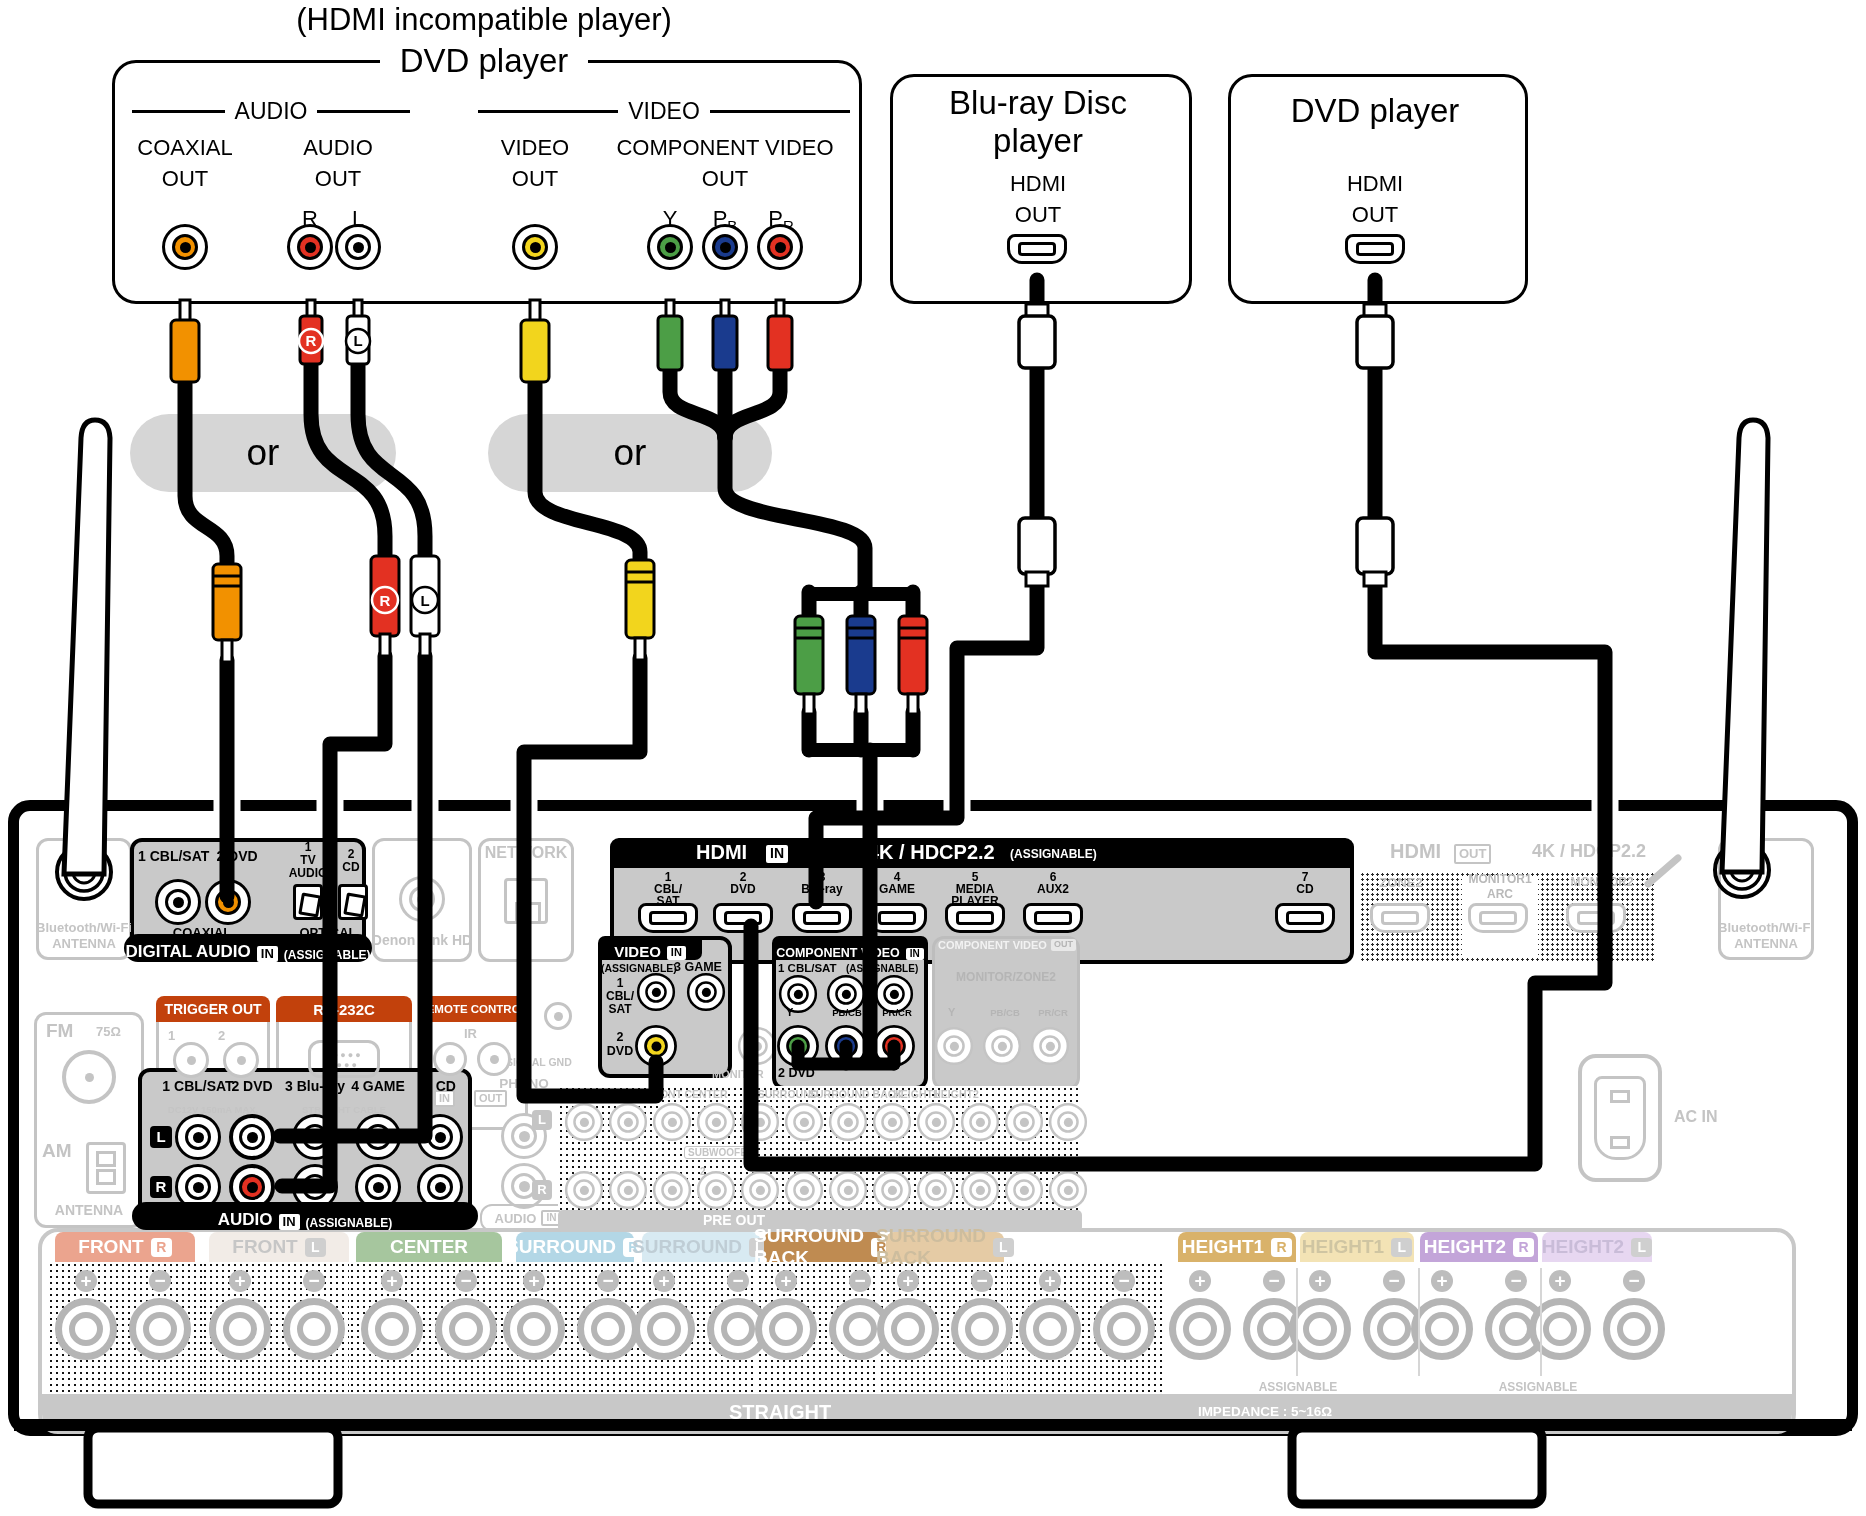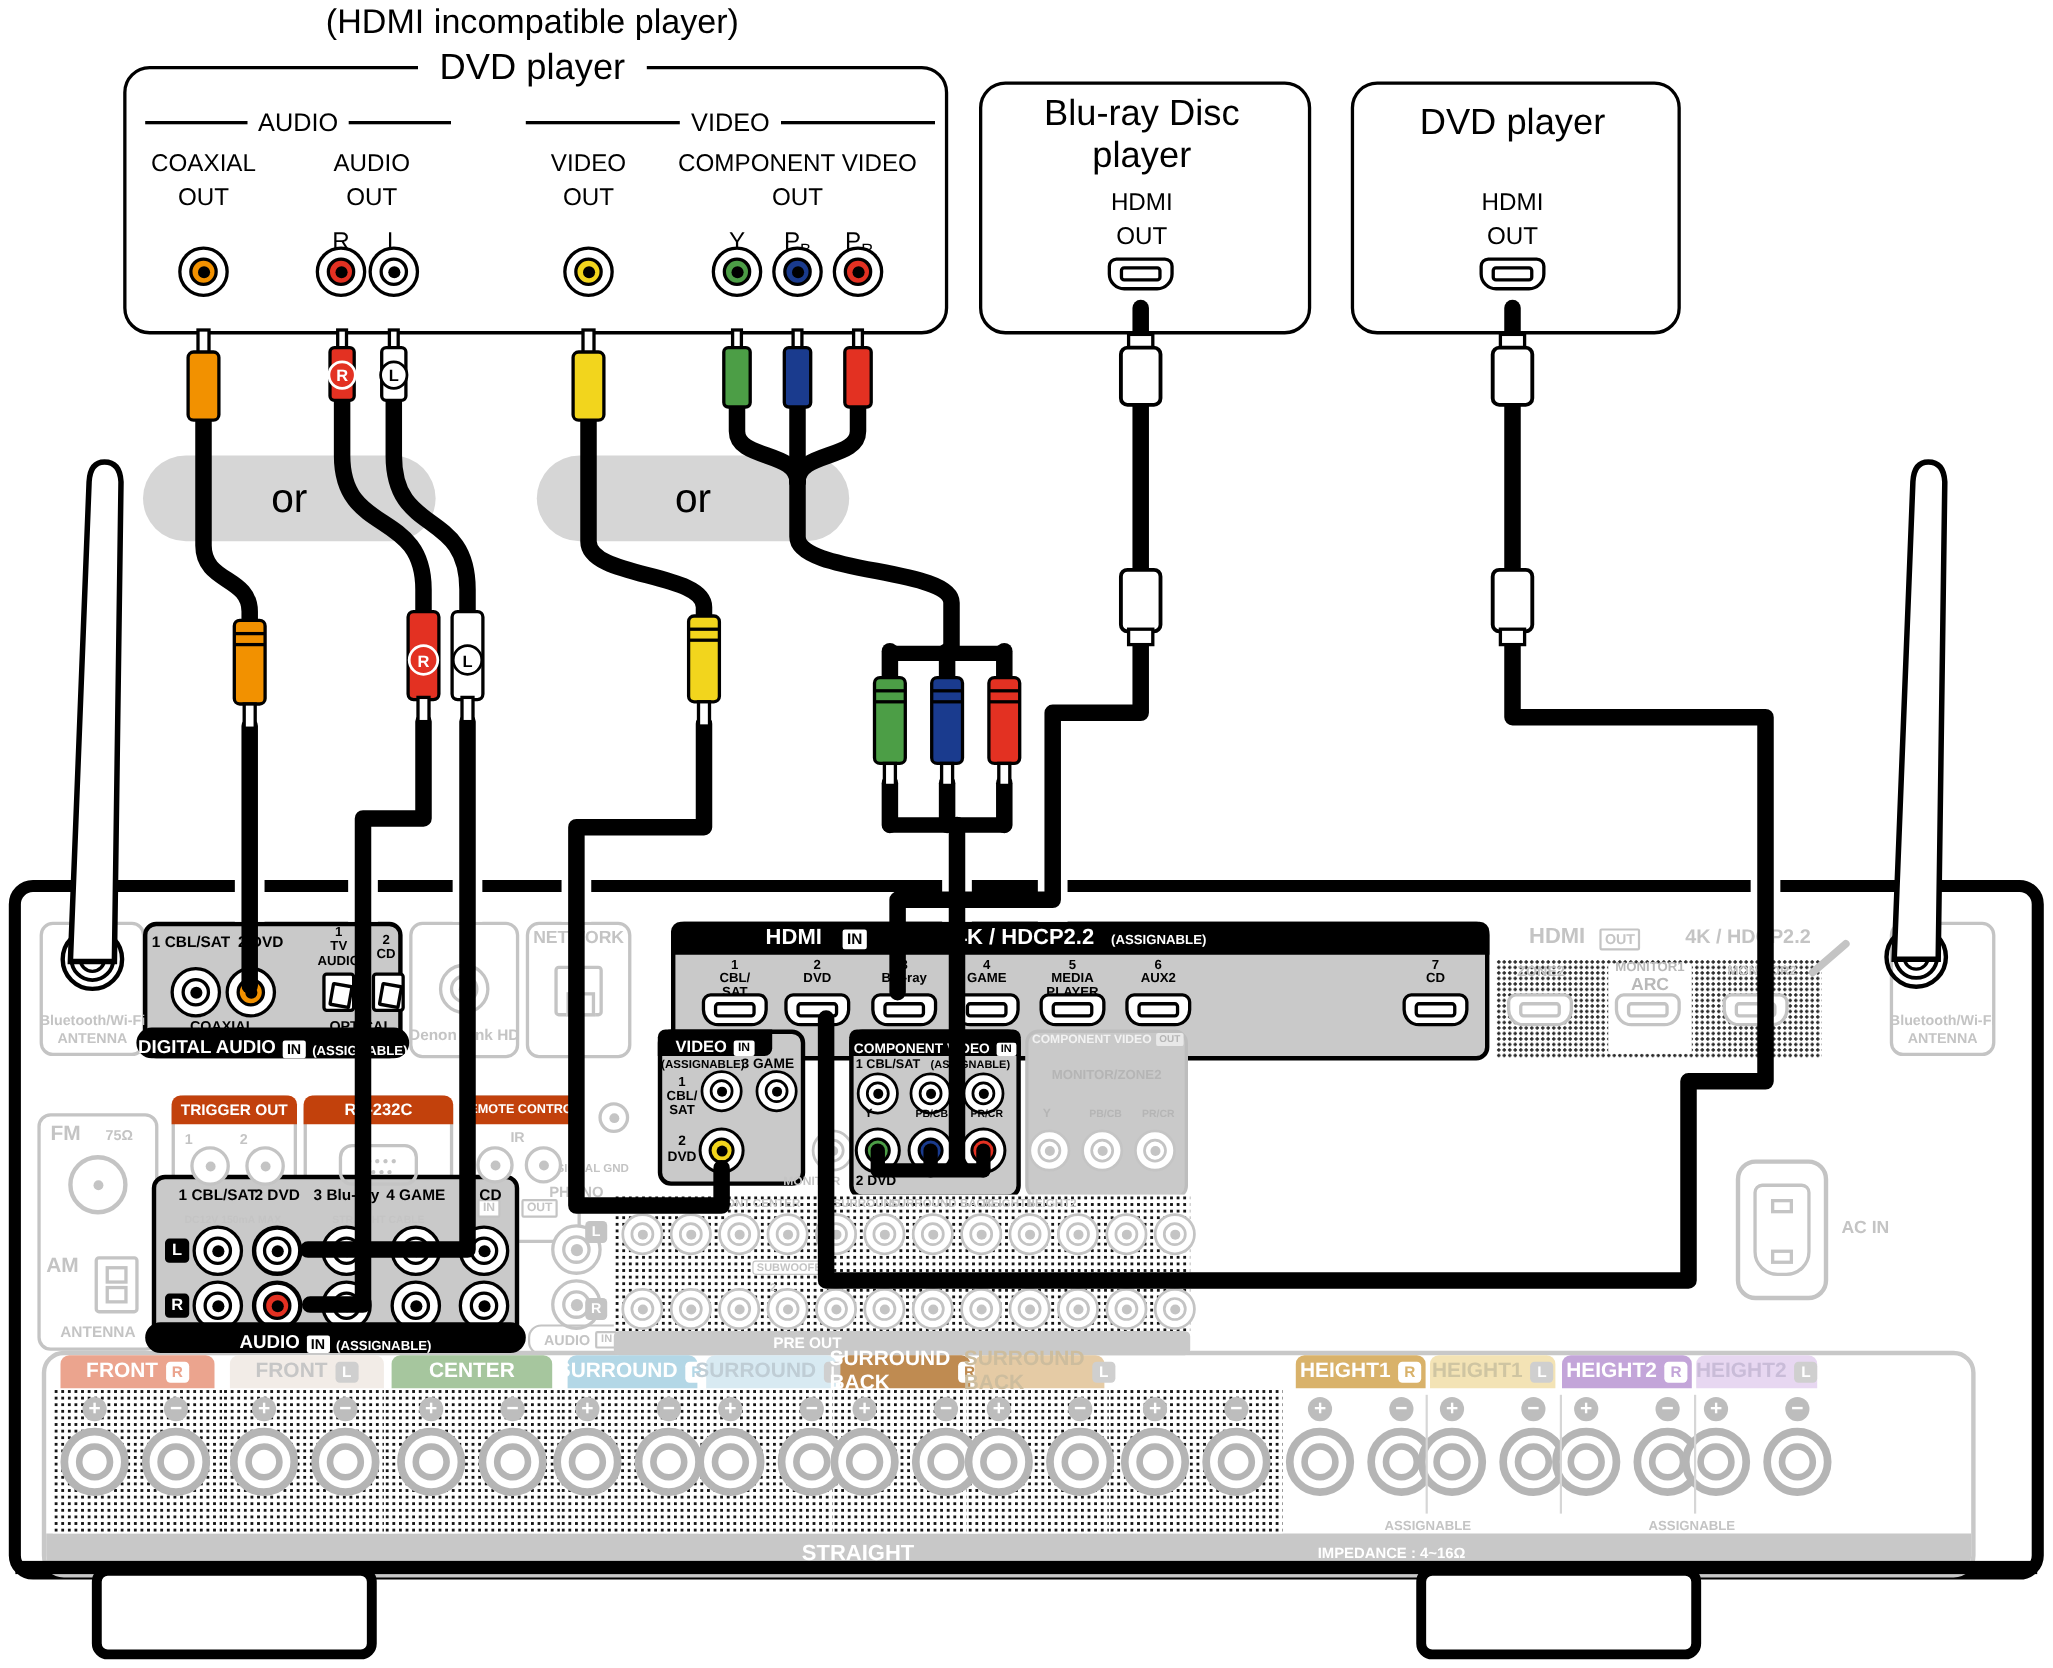--- a/index.html
+++ b/index.html
@@ -191,21 +191,21 @@
     <div class="hp" style="left:1275px;top:903px;"></div>
   </div>
 
 <div class="dots z1" style="left:1360px;top:872px;width:296px;height:90px;"></div>
 <div class="abs z1" style="left:1462px;top:876px;width:76px;height:82px;background:#fff;"></div>
 <div class="abs gh b z2" style="left:1390px;top:840px;font-size:20px;">HDMI</div>
 <div class="abs z2 ginb" style="left:1454px;top:844px;font-size:13px;">OUT</div>
 <div class="abs gh b z2" style="left:1532px;top:841px;font-size:18px;">4K / HDCP2.2</div>
 <div class="abs c gh b z2" style="left:1366px;top:875px;width:70px;font-size:13px;">ZONE2</div>
 <div class="abs c b z2" style="left:1460px;top:872px;width:80px;font-size:12px;color:#b9b9b9;">MONITOR1</div>
-<div class="abs c b z2" style="left:1460px;top:887px;width:80px;font-size:16px;color:#b9b9b9;">ARC</div>
+<div class="abs c b z2" style="left:1460px;top:887px;width:80px;font-size:12px;color:#b9b9b9;">ARC</div>
 <div class="abs c gh b z2" style="left:1560px;top:875px;width:84px;font-size:12px;">MONITOR2</div>
 <div class="hp g z2" style="left:1370px;top:903px;"></div>
 <div class="hp g z2" style="left:1468px;top:903px;"></div>
 <div class="hp g z2" style="left:1566px;top:903px;"></div>
 
 <div class="panel z1" style="left:598px;top:936px;width:134px;height:142px;"></div>
 <div class="bbar z2" style="left:598px;top:936px;width:104px;height:24px;border-radius:7px 0 7px 0;">
   <span class="b" style="font-size:15px;">VIDEO</span>
   <span class="inb" style="font-size:11px;">IN</span>
 </div>
@@ -469,21 +469,21 @@
     </div>
     <div class="sphead" style="left:1542px;top:1232px;width:110px;background:#E7D7F1;color:#C9BCD8;">
       <span>HEIGHT2</span>
       <b class="lb" style="background: rgb(207, 207, 207); color: rgb(255, 255, 255);">L</b>
     </div>
     <div class="abs" style="left:1296px;top:1268px;width:2px;height:108px;background:#d6d6d6;"></div>
     <div class="abs" style="left:1418px;top:1268px;width:2px;height:108px;background:#d6d6d6;"></div>
     <div class="abs" style="left:1540px;top:1268px;width:2px;height:108px;background:#d6d6d6;"></div>
   </div>
 <div class="abs c b z3" style="left:240px;top:1401px;width:1080px;color:#fff;font-size:20px;">STRAIGHT</div>
-<div class="abs c b z3" style="left:1100px;top:1404px;width:330px;color:#fff;font-size:13.5px;">IMPEDANCE : 4~16Ω</div>
+<div class="abs c b z3" style="left:1100px;top:1404px;width:330px;color:#fff;font-size:13.5px;">IMPEDANCE : 5~16Ω</div>
 <div class="abs c gh b z2" style="left:1238px;top:1380px;width:120px;font-size:12px;">ASSIGNABLE</div>
 <div class="abs c gh b z2" style="left:1478px;top:1380px;width:120px;font-size:12px;">ASSIGNABLE</div>
 
 <svg width="1866" height="1516" viewBox="0 0 1866 1516">
 
   <g>
     <rect x="88" y="1428" width="250" height="76" rx="10" fill="#fff" stroke="#000" stroke-width="9"></rect>
     <rect x="1292" y="1428" width="250" height="76" rx="10" fill="#fff" stroke="#000" stroke-width="9"></rect>
     <rect x="14" y="1419" width="1838" height="12" fill="#000"></rect>
   </g>

